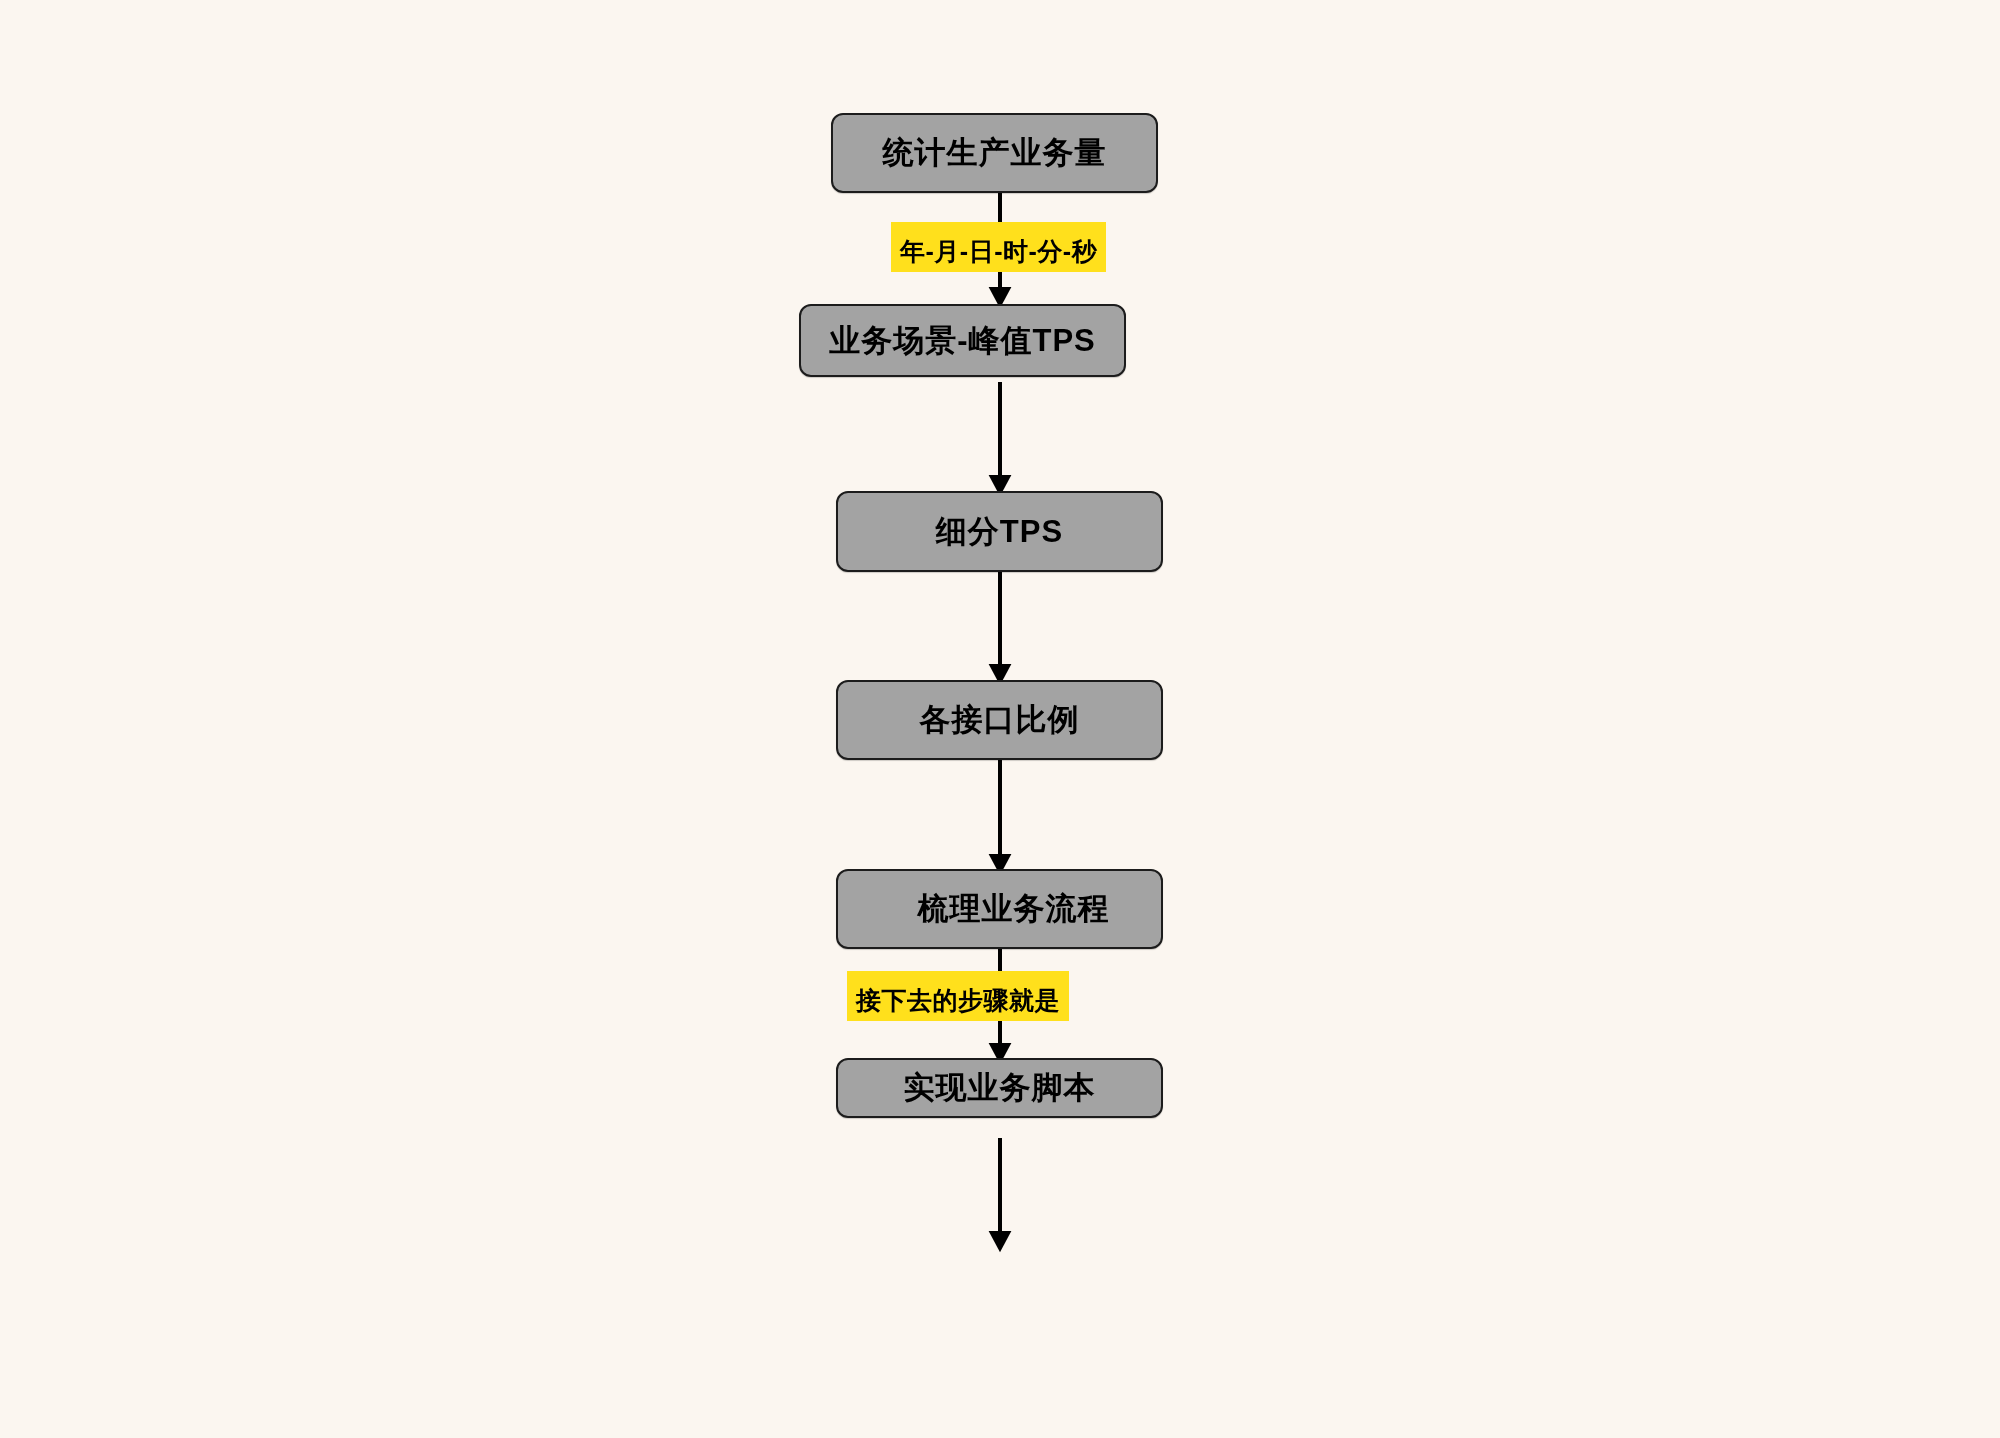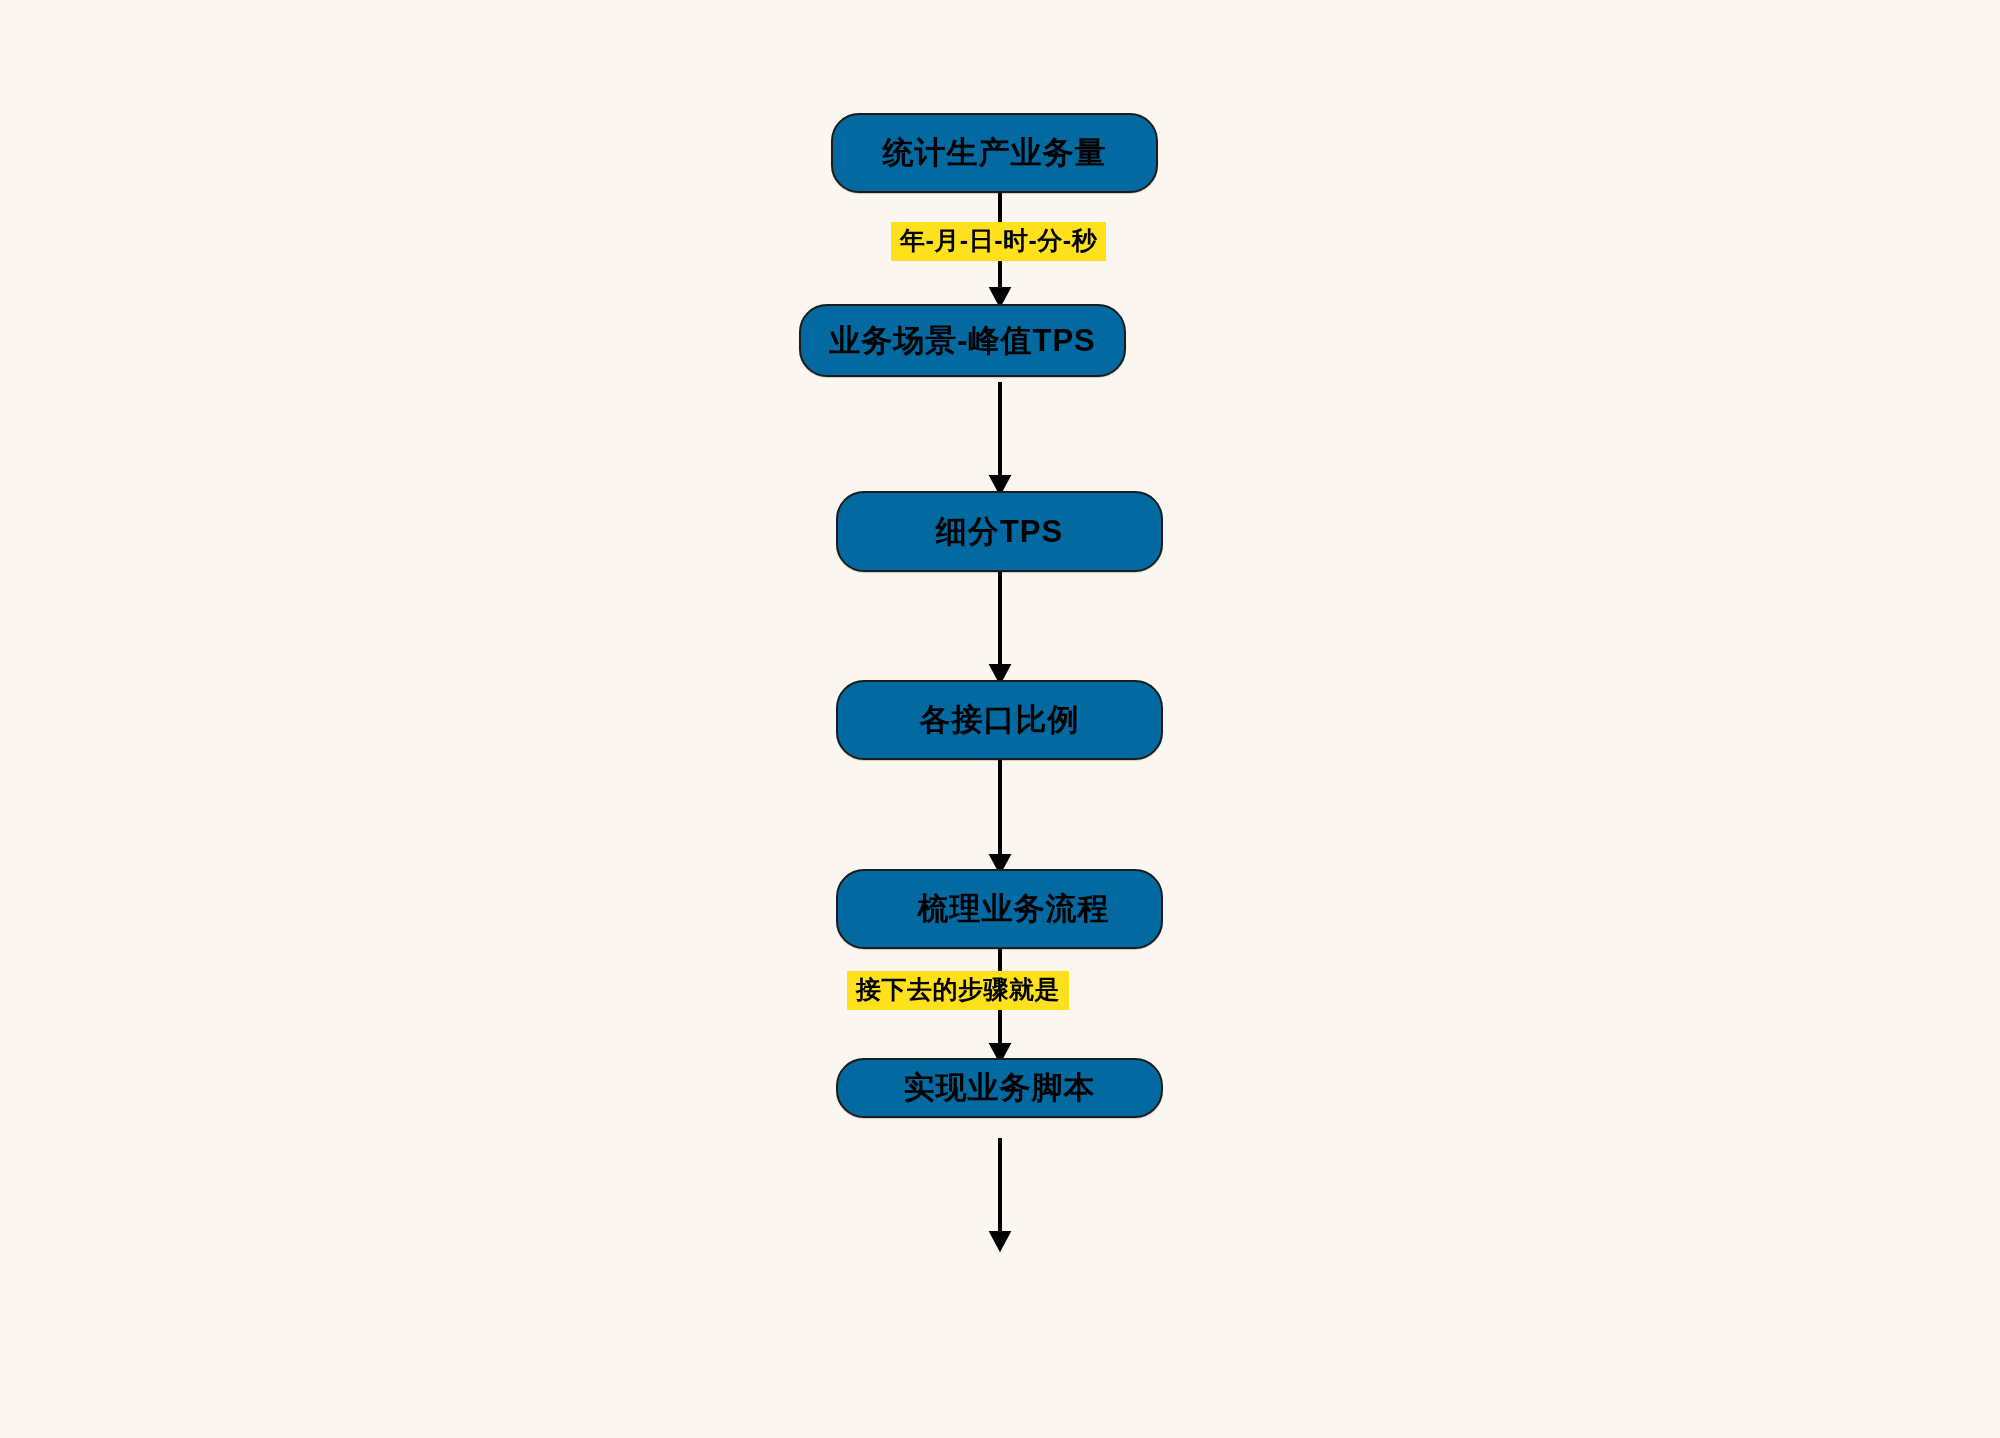--- a/index.html
+++ b/index.html
@@ -17,23 +17,23 @@
   #canvas {
     position: relative;
     width: 2000px;
     height: 1438px;
   }
 
   
   .node {
     position: absolute;
     box-sizing: border-box;
-    background: #0369a1;
+    background: #a3a3a3;
     border: 2.5px solid #1c1c1c;
-    border-radius: 28px;
+    border-radius: 12px;
     display: flex;
     align-items: center;
     justify-content: center;
     color: #000000;
     font-weight: bold;
     font-size: 31px;
     letter-spacing: 1px;
     white-space: nowrap;
     box-shadow: 0 1px 1px rgba(0,0,0,0.18);
     text-align: center;
@@ -50,21 +50,21 @@
   }
 
   
   .edge-label {
     position: absolute;
     background: #ffe01c;
     color: #000000;
     font-weight: bold;
     font-size: 25px;
     letter-spacing: 0.5px;
-    padding: 5px 9px 6px 9px;
+    padding: 16px 9px 6px 9px;
     white-space: nowrap;
     line-height: 1.1;
   }
 </style>
 </head>
 <body>
 
 <div id="canvas">
 
   <svg class="connector" viewBox="0 0 2000 1438" xmlns="http://www.w3.org/2000/svg">

